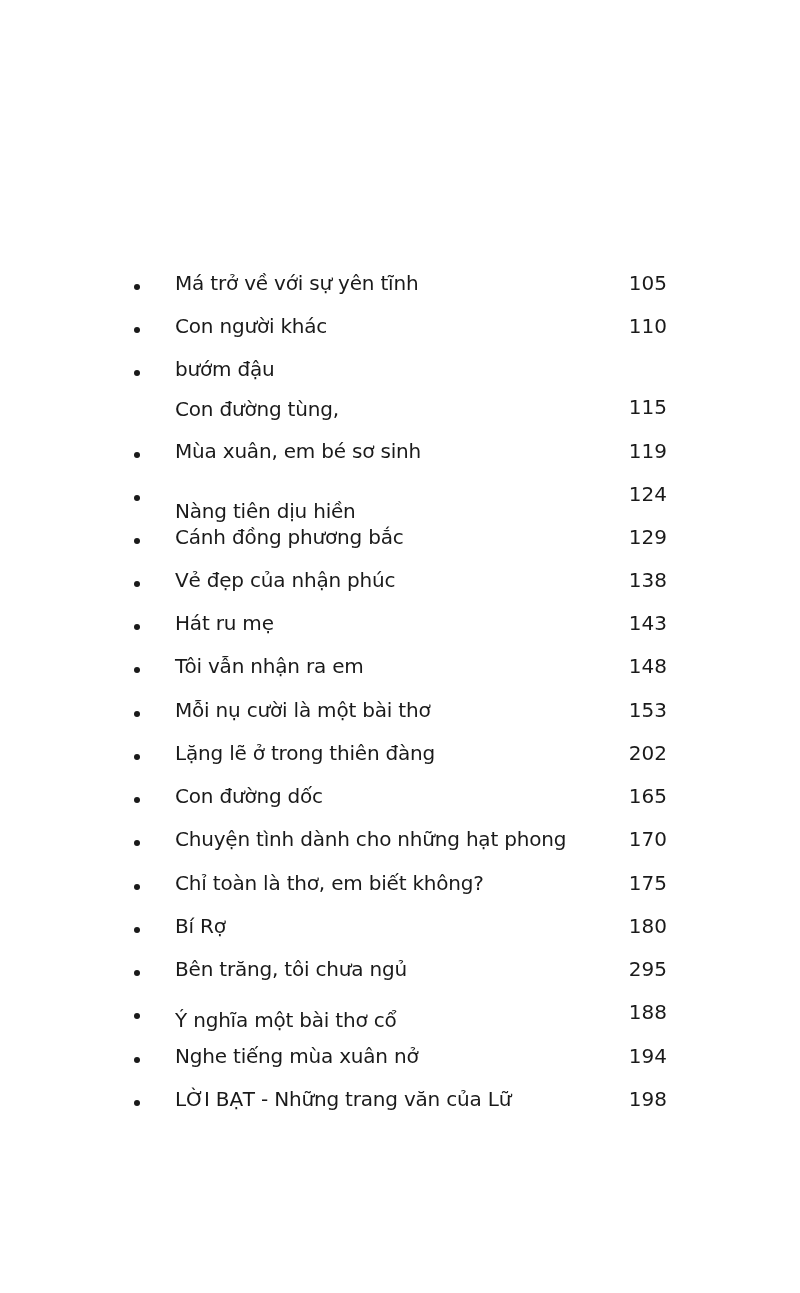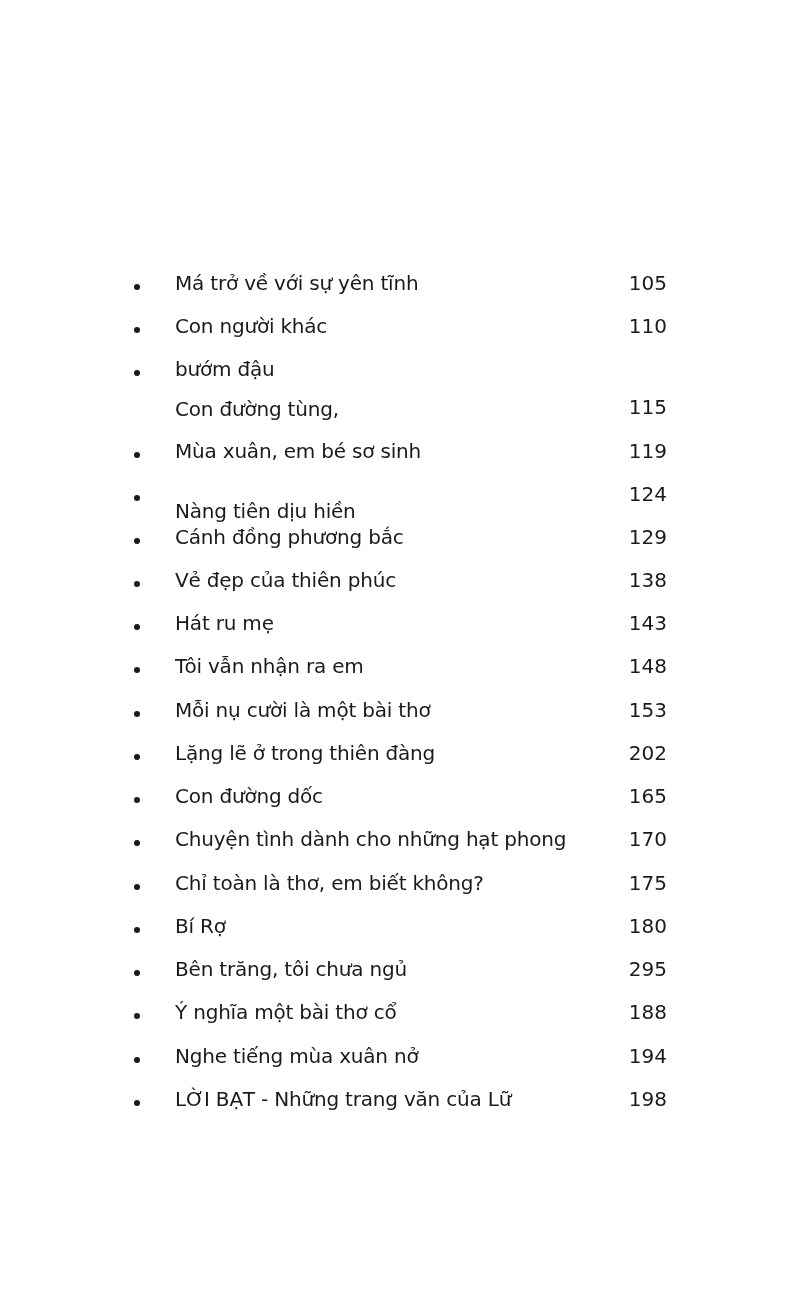--- a/index.html
+++ b/index.html
@@ -83,21 +83,21 @@
   </div>
 
   <div class="entry" style="top:524px">
     <span class="bullet" style="top:14px"></span>
     <span class="title" style="top:0">Cánh đồng phương bắc</span>
     <span class="page" style="top:0">129</span>
   </div>
 
   <div class="entry" style="top:567px">
     <span class="bullet" style="top:14px"></span>
-    <span class="title" style="top:0">Vẻ đẹp của thiên phúc</span>
+    <span class="title" style="top:0">Vẻ đẹp của nhận phúc</span>
     <span class="page" style="top:0">138</span>
   </div>
 
   <div class="entry" style="top:610px">
     <span class="bullet" style="top:14px"></span>
     <span class="title" style="top:0">Hát ru mẹ</span>
     <span class="page" style="top:0">143</span>
   </div>
 
   <div class="entry" style="top:653px">
@@ -143,21 +143,21 @@
   </div>
 
   <div class="entry" style="top:956px">
     <span class="bullet" style="top:14px"></span>
     <span class="title" style="top:0">Bên trăng, tôi chưa ngủ</span>
     <span class="page" style="top:0">295</span>
   </div>
 
   <div class="entry" style="top:999px">
     <span class="bullet" style="top:14px"></span>
-    <span class="title" style="top:0">Ý nghĩa một bài thơ cổ</span>
+    <span class="title" style="top:8px">Ý nghĩa một bài thơ cổ</span>
     <span class="page" style="top:0">188</span>
   </div>
 
   <div class="entry" style="top:1043px">
     <span class="bullet" style="top:14px"></span>
     <span class="title" style="top:0">Nghe tiếng mùa xuân nở</span>
     <span class="page" style="top:0">194</span>
   </div>
 
   <div class="entry" style="top:1086px">

